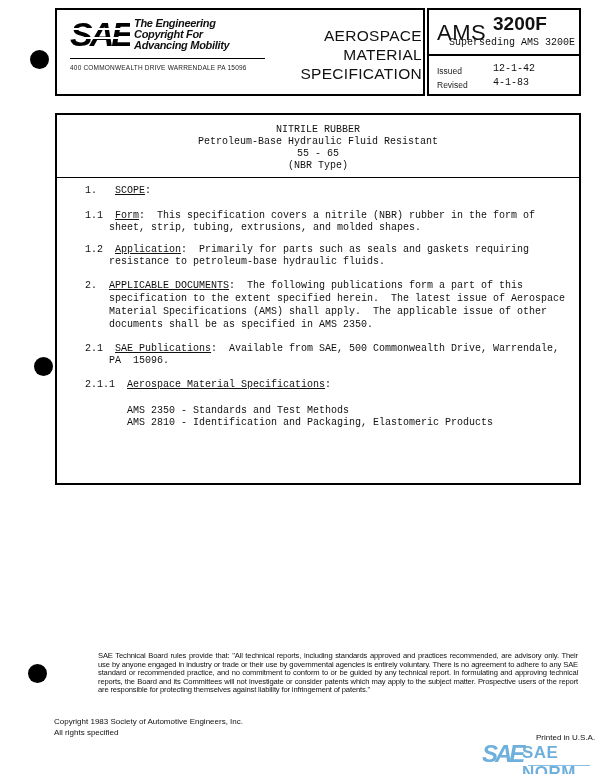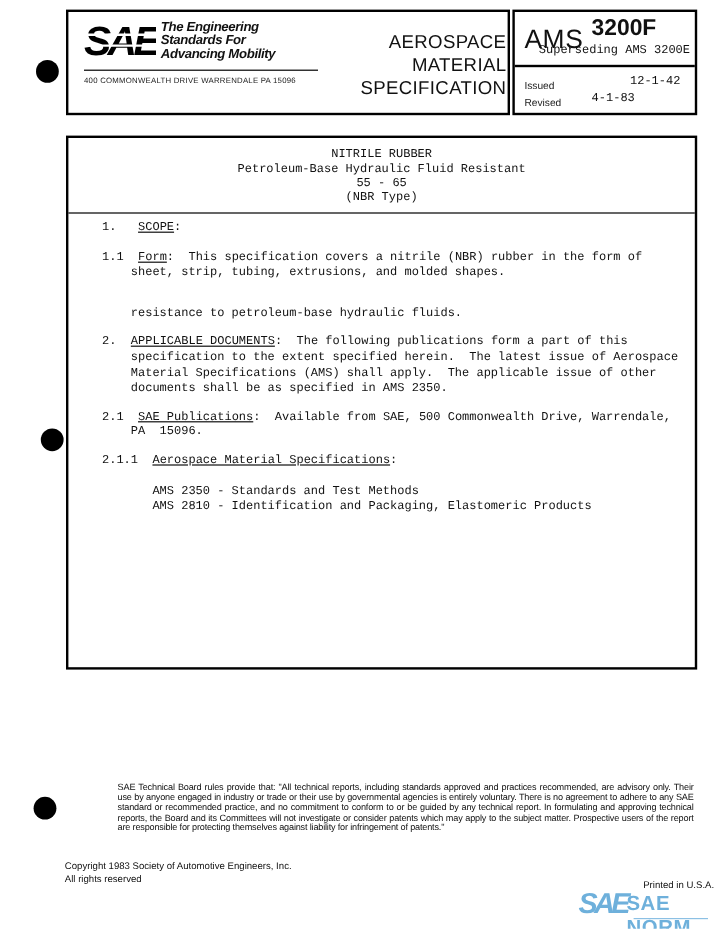--- a/index.html
+++ b/index.html
@@ -12,21 +12,21 @@
   .sae-logo { left:70px; top:18px; width:60px; height:32px; }
   .tagline { left:134px; top:18px; font-style:italic; font-weight:bold; font-size:11px; line-height:11px; letter-spacing:-0.3px; }
   .rule { left:70px; top:58px; width:195px; border-top:1.5px solid #000; }
   .address { left:70px; top:64px; font-size:6.5px; letter-spacing:0.2px; color:#222; }
   .spec-title { left:290px; top:26px; width:132px; text-align:right; font-size:15.5px; line-height:19px; letter-spacing:0.3px; }
   .ams-word { position:absolute; left:8px; top:10px; font-size:22px; letter-spacing:0.5px; }
   .ams-num { position:absolute; left:64px; top:3px; font-size:19px; font-weight:bold; }
   .superseding { position:absolute; left:20px; top:27px; font-family:"Liberation Mono", monospace; font-size:10px; }
   .date-label { position:absolute; left:8px; font-size:8.5px; color:#222; }
   .date-val { position:absolute; left:64px; font-family:"Liberation Mono", monospace; font-size:10px; }
-  .body-box { left:55px; top:113px; width:526px; height:445px; border:2px solid #000; box-sizing:border-box; }
+  .body-box { left:55px; top:113px; width:526px; height:372px; border:2px solid #000; box-sizing:border-box; }
   .title-sep { position:absolute; left:0; right:0; top:62px; border-top:1.5px solid #000; }
   .mono { font-family:"Liberation Mono", monospace; font-size:10px; line-height:12.5px; white-space:pre; }
   .center { text-align:center; left:0; right:0; }
   .u { text-decoration:underline; }
   .notice { left:98px; top:652px; width:480px; font-size:7.6px; line-height:8.6px; text-align:justify; letter-spacing:-0.15px; }
   .copyright { left:54px; top:716px; font-size:8px; line-height:11px; }
   .printed { left:536px; top:733px; font-size:8px; }
   .wm-sae { left:482px; top:740px; font-size:24px; font-weight:bold; font-style:italic; color:#5fa8d8; letter-spacing:-3px; opacity:0.9; }
   .wm-norm { left:522px; top:743px; font-size:17px; font-weight:bold; color:#5fa8d8; opacity:0.9; letter-spacing:0.5px; }
   .wm-line { left:528px; top:765px; width:62px; border-top:1px solid #8cc0e4; }
@@ -39,71 +39,72 @@
 <div class="punch" style="left:28px;top:664px;"></div>
 
 <div class="abs header-left"></div>
 <svg class="abs sae-logo" viewBox="0 0 60 32">
   <text x="0" y="28" font-family="Liberation Sans, sans-serif" font-weight="bold" font-style="italic" font-size="34" letter-spacing="-3" fill="#000">SAE</text>
   <line x1="0" y1="11" x2="60" y2="11" stroke="#fff" stroke-width="2"></line>
   <line x1="0" y1="20" x2="60" y2="20" stroke="#fff" stroke-width="2"></line>
 </svg>
 <div class="abs tagline">
   <div>The Engineering</div>
-  <div>Standards For</div>
+  <div>Copyright For</div>
   <div>Advancing Mobility</div>
 </div>
 <div class="abs rule"></div>
 <div class="abs address">400 COMMONWEALTH DRIVE   WARRENDALE  PA  15096</div>
 <div class="abs spec-title">
   <div>AEROSPACE</div>
   <div>MATERIAL</div>
   <div>SPECIFICATION</div>
 </div>
 
 <div class="abs header-right">
   <span class="ams-word">AMS</span>
   <span class="ams-num">3200F</span>
   <span class="superseding">Superseding AMS 3200E</span>
   <div class="hr-divider"></div>
   <span class="date-label" style="top:56px;">Issued</span>
-  <span class="date-val" style="top:53px;margin-left:32px;">12-1-42</span>
+  <span class="date-val" style="top:53px;">12-1-42</span>
   <span class="date-label" style="top:70px;">Revised</span>
   <span class="date-val" style="top:67px;">4-1-83</span>
 </div>
 
 <div class="abs body-box">
   <div class="abs center mono" style="top:9px;">NITRILE RUBBER</div>
   <div class="abs center mono" style="top:21px;">Petroleum-Base Hydraulic Fluid Resistant</div>
   <div class="abs center mono" style="top:33px;">55 - 65</div>
   <div class="abs center mono" style="top:45px;">(NBR Type)</div>
   <div class="title-sep"></div>
 
   <div class="abs mono" style="left:28px;top:70px;"><span>1.</span>   <span class="u">SCOPE</span><span>:</span></div>
 
   <div class="abs mono" style="left:28px;top:95px;"><span>1.1</span>  <span class="u">Form</span><span>:  This specification covers a nitrile (NBR) rubber in the form of</span></div>
   <div class="abs mono" style="left:52px;top:107px;">sheet, strip, tubing, extrusions, and molded shapes.</div>
 
+  <div class="abs mono" style="left:28px;top:129px;"><span>1.2</span>  <span class="u">Application</span><span>:  Primarily for parts such as seals and gaskets requiring</span></div>
   <div class="abs mono" style="left:52px;top:141px;">resistance to petroleum-base hydraulic fluids.</div>
 
   <div class="abs mono" style="left:28px;top:165px;"><span>2.</span>  <span class="u">APPLICABLE DOCUMENTS</span><span>:  The following publications form a part of this</span></div>
   <div class="abs mono" style="left:52px;top:178px;">specification to the extent specified herein.  The latest issue of Aerospace</div>
   <div class="abs mono" style="left:52px;top:191px;">Material Specifications (AMS) shall apply.  The applicable issue of other</div>
   <div class="abs mono" style="left:52px;top:204px;">documents shall be as specified in AMS 2350.</div>
 
   <div class="abs mono" style="left:28px;top:228px;"><span>2.1</span>  <span class="u">SAE Publications</span><span>:  Available from SAE, 500 Commonwealth Drive, Warrendale,</span></div>
   <div class="abs mono" style="left:52px;top:240px;">PA  15096.</div>
 
   <div class="abs mono" style="left:28px;top:264px;"><span>2.1.1</span>  <span class="u">Aerospace Material Specifications</span><span>:</span></div>
 
   <div class="abs mono" style="left:70px;top:290px;">AMS 2350 - Standards and Test Methods</div>
   <div class="abs mono" style="left:70px;top:302px;">AMS 2810 - Identification and Packaging, Elastomeric Products</div>
 </div>
 
 <div class="abs notice">SAE Technical Board rules provide that: "All technical reports, including standards approved and practices recommended, are advisory only. Their use by anyone engaged in industry or trade or their use by governmental agencies is entirely voluntary. There is no agreement to adhere to any SAE standard or recommended practice, and no commitment to conform to or be guided by any technical report. In formulating and approving technical reports, the Board and its Committees will not investigate or consider patents which may apply to the subject matter. Prospective users of the report are responsible for protecting themselves against liability for infringement of patents."</div>
 <div class="abs copyright">
   <div>Copyright 1983 Society of Automotive Engineers, Inc.</div>
-  <div>All rights reserved</div>
+  <div>All rights specified</div>
 </div>
 <div class="abs wm-sae">SAE</div>
 <div class="abs wm-norm">SAE NORM</div>
 <div class="abs wm-line"></div>
 <div class="abs printed">Printed in U.S.A.</div>
 
 </body></html>

